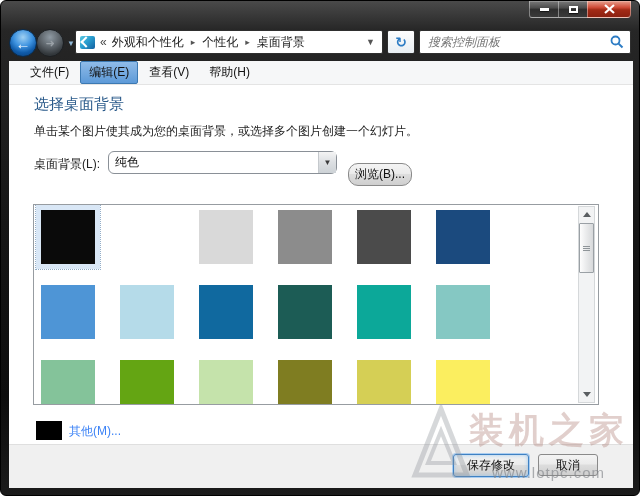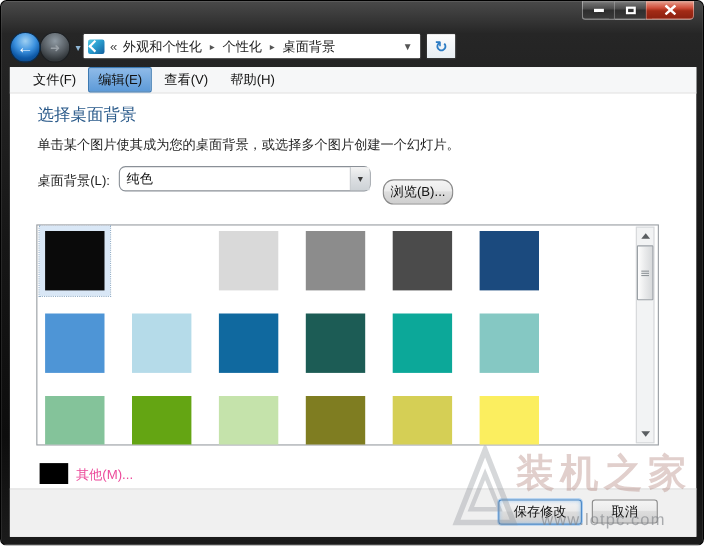--- a/index.html
+++ b/index.html
@@ -63,21 +63,21 @@
   .sb-btn{position:absolute;left:0;width:15px;height:15px;display:flex;align-items:center;justify-content:center;}
   .sb-up{top:0;}
   .sb-down{bottom:0;}
   .tri-up{width:0;height:0;border-left:4px solid transparent;border-right:4px solid transparent;border-bottom:5px solid #5a5e61;}
   .tri-down{width:0;height:0;border-left:4px solid transparent;border-right:4px solid transparent;border-top:5px solid #5a5e61;}
   .sb-thumb{position:absolute;left:0;top:16px;width:15px;height:50px;border:1px solid #9aa0a5;border-radius:1px;
     background:linear-gradient(90deg,#fdfdfd,#e9eaeb 50%,#d7d9db);display:flex;align-items:center;justify-content:center;}
   .grip{width:7px;height:1px;background:#8f9599;margin:1px 0;box-shadow:0 2px 0 #8f9599,0 -2px 0 #8f9599;}
   
   .other-swatch{position:absolute;left:27px;top:360px;width:26px;height:19px;}
-  .other-link{position:absolute;left:60px;top:362px;font-size:12px;color:#ec4899;cursor:pointer;}
+  .other-link{position:absolute;left:60px;top:362px;font-size:12px;color:#3b82f6;cursor:pointer;}
   .footer{position:absolute;left:0;top:383px;width:624px;height:44px;background:#f0f0f0;border-top:1px solid #dfdfdf;}
   .save-btn{position:absolute;left:444px;top:9px;width:76px;height:23px;border-color:#3f81c3;
     box-shadow:0 0 0 1px #aacdf0, inset 0 0 4px #9cc6ec;}
   .cancel-btn{position:absolute;left:529px;top:9px;width:60px;height:22px;}
   
   .watermark{position:absolute;right:6px;bottom:6px;width:230px;height:84px;pointer-events:none;z-index:5;}
   .wm-brand{position:absolute;right:4px;top:2px;font-size:35px;font-weight:bold;letter-spacing:5px;color:rgba(175,130,122,.38);white-space:nowrap;}
   .wm-url{position:absolute;right:28px;bottom:8px;font-size:15px;color:rgba(130,134,138,.65);letter-spacing:1px;}
   .wm-logo{position:absolute;left:6px;top:0;opacity:.35;}
 </style>
@@ -120,20 +120,27 @@
           <span class="bc-sep">▸</span>
           <span class="bc-item">桌面背景</span>
         </span>
       <span class="addr-drop">▼</span>
     </div>
 
     <div class="refreshbtn">
         <span>↻</span>
       </div>
 
+    <div class="searchbox">
+      <input type="text" placeholder="搜索控制面板" style="">
+      <svg width="14" height="14" viewBox="0 0 14 14">
+        <circle cx="5.5" cy="5.5" r="4" fill="none" stroke="#2d7cc4" stroke-width="1.8"></circle>
+        <line x1="8.6" y1="8.6" x2="12.5" y2="12.5" stroke="#2d7cc4" stroke-width="2"></line>
+      </svg>
+    </div>
   </div>
 
   <div class="client">
 
     <div class="menubar">
         <span class="menu-item">文件(F)</span>
         <span class="menu-item active">编辑(E)</span>
         <span class="menu-item">查看(V)</span>
         <span class="menu-item">帮助(H)</span>
       </div>

